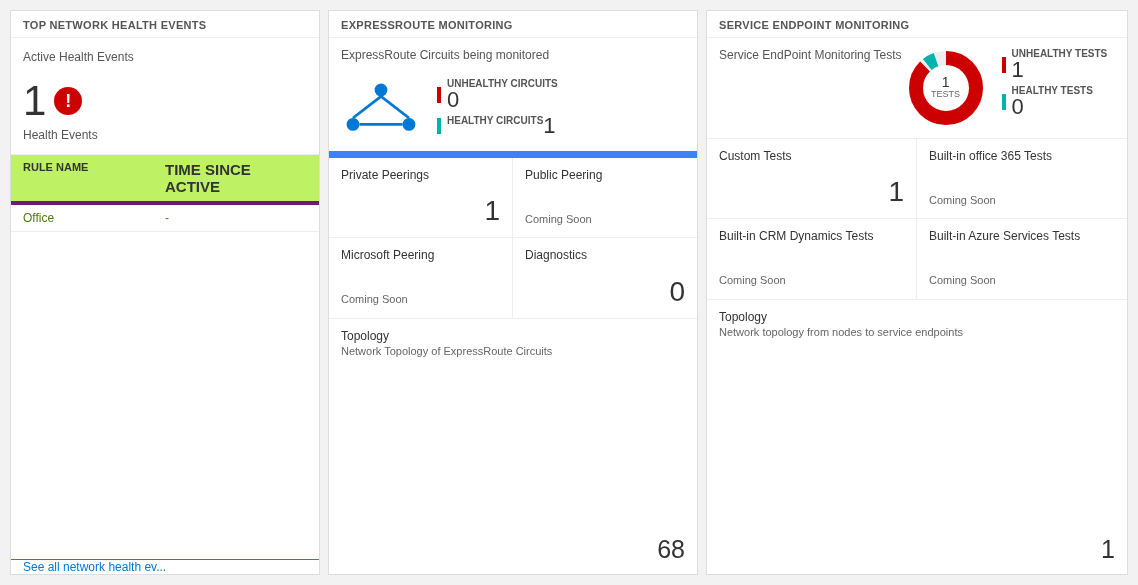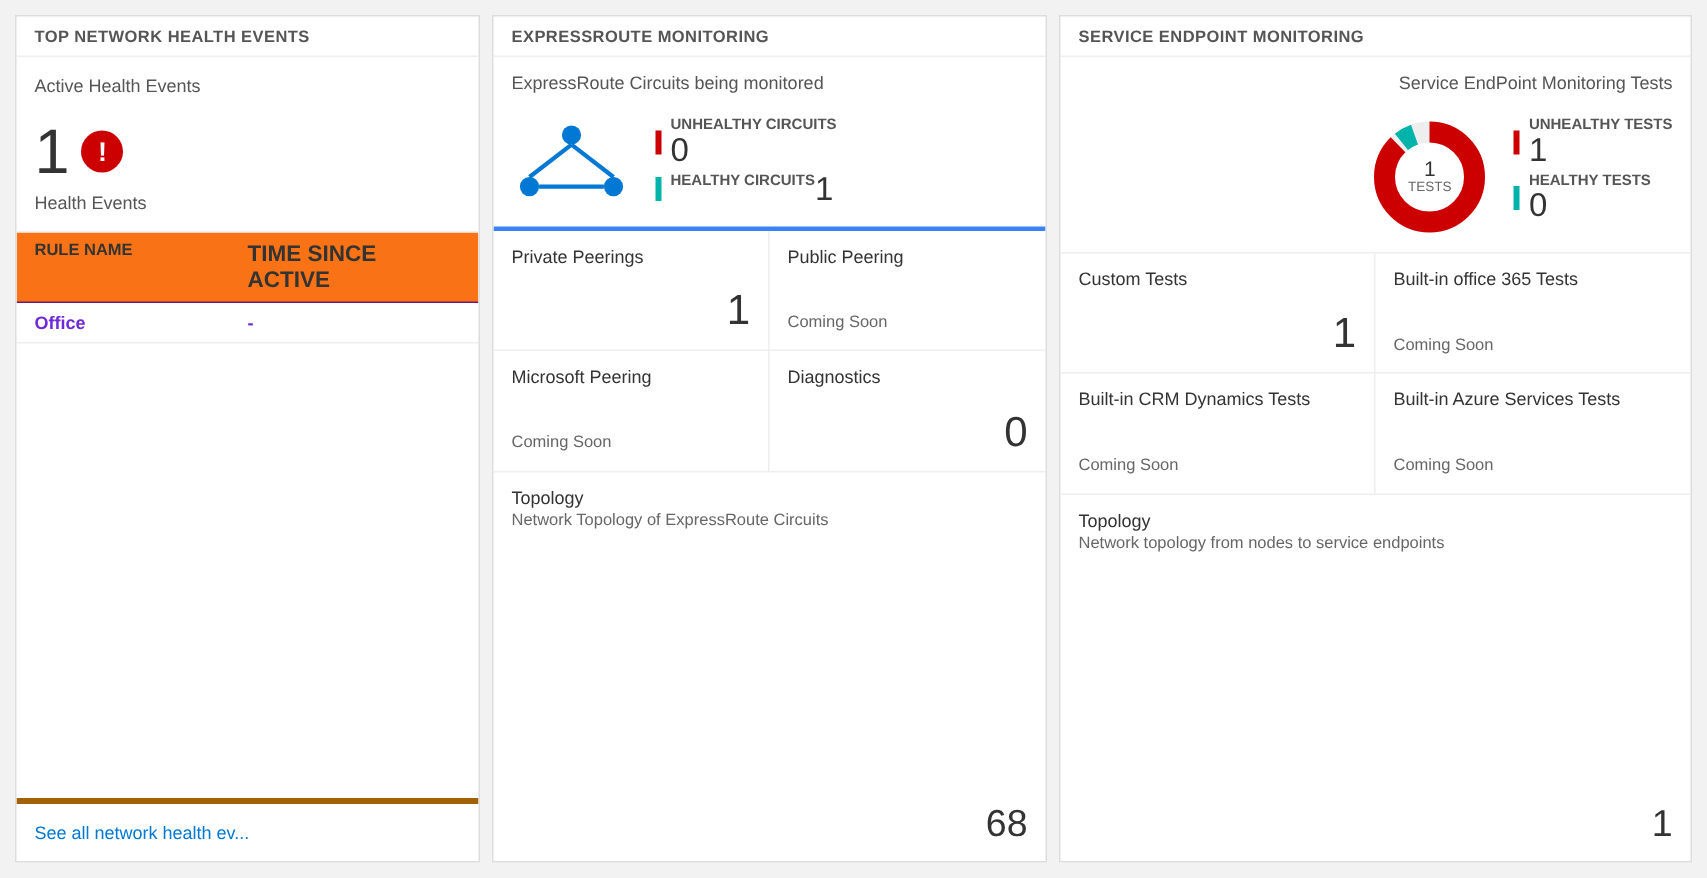--- a/index.html
+++ b/index.html
@@ -77,50 +77,50 @@
       color: #555;
       font-weight: 500;
     }
     .events-table {
       flex: 1;
       overflow: hidden;
     }
     .events-table-header {
       display: flex;
       padding: 6px 12px;
-      background: #f97316;
-      border-bottom: 1px solid #701a75;
+      background: #bef264;
+      border-bottom: 4px solid #701a75;
     }
     .col-rule { flex: 1; font-size: 11px; font-weight: 600; color: #333; text-transform: uppercase; }
     .col-time { flex: 1; font-size: 15px; font-weight: 600; color: #333; text-transform: uppercase; }
     .events-table-row {
       display: flex;
       padding: 6px 12px;
       border-bottom: 1px solid #eee;
     }
-    .cell { flex: 1; font-size: 12px; color: #6d28d9; font-weight: bold; }
+    .cell { flex: 1; font-size: 12px; color: #4d7c0f; }
     .panel-footer {
       margin-top: auto;
-      padding: 12px 12px;
-      border-top: 4px solid #a16207;
+      padding: 0 12px;
+      border-top: 1px solid #a16207;
     }
     .footer-link {
       color: #0078d4;
       font-size: 12px;
       cursor: pointer;
       text-decoration: none;
     }
 
     
     .middle-panel {
       flex: 0 0 370px;
     }
     .expressroute-top {
       padding: 10px 12px;
-      border-bottom: 3px solid #3b82f6;
+      border-bottom: 7px solid #3b82f6;
       display: flex;
       align-items: center;
       gap: 16px;
     }
     .expressroute-subtitle {
       font-size: 12px;
       color: #555;
       margin-bottom: 12px;
       display: block;
     }
@@ -343,21 +343,21 @@
     <div class="topology-section">
       <div class="topology-title">Topology</div>
       <div class="topology-subtitle">Network Topology of ExpressRoute Circuits</div>
       <div class="topology-value">68</div>
     </div>
   </div>
 
   <div class="panel right-panel">
     <div class="panel-header">SERVICE ENDPOINT MONITORING</div>
     <div class="service-top">
-      <div style="flex-direction:column;display:flex;gap:4px;width:100%;align-items:flex-end;">
+      <div style="flex-direction:row;display:flex;gap:4px;width:100%;">
         <span class="expressroute-subtitle">Service EndPoint Monitoring Tests</span>
         <div style="display:flex;align-items:flex-start;gap:16px;">
           <div class="donut-container">
             <svg width="80" height="80" viewBox="0 0 80 80">
 
               <circle cx="40" cy="40" r="30" fill="none" stroke="#eee" stroke-width="14"></circle>
 
               <circle cx="40" cy="40" r="30" fill="none" stroke="#00b4ab" stroke-width="14" stroke-dasharray="10 178.5" stroke-dashoffset="-168" transform="rotate(-90 40 40)"></circle>
 
               <circle cx="40" cy="40" r="30" fill="none" stroke="#cc0000" stroke-width="14" stroke-dasharray="165 23.5" stroke-dashoffset="0" transform="rotate(-90 40 40)"></circle>

